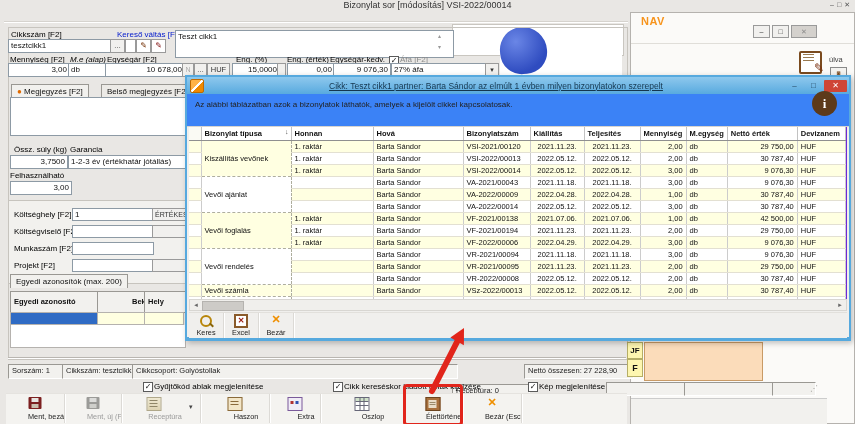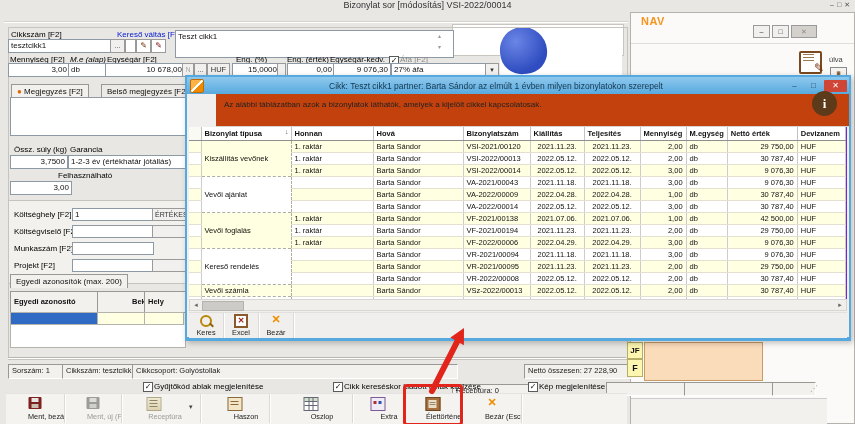--- a/index.html
+++ b/index.html
@@ -36,24 +36,24 @@
   .notep{background:#a8703c;border:1px solid #6d4520;}
   .notep:before{content:"";position:absolute;left:2px;top:2px;width:8px;height:8px;background:#e9ddc8;}
   .notep:after{content:"";position:absolute;left:3px;top:4px;width:6px;height:1px;background:#9a8a6a;box-shadow:0 2px 0 #9a8a6a;}
   .orangex{position:absolute;font-size:11px;font-weight:bold;color:#ef8f00;line-height:12px;}
   .mag{position:absolute;width:8px;height:8px;border:2px solid #b8860b;border-radius:50%;}
   .mag:after{content:"";position:absolute;left:7px;top:7px;width:5px;height:2px;background:#8a6508;transform:rotate(45deg);}
   .excelic{position:absolute;width:10px;height:10px;border:2px solid #8a5a2a;background:#fff;color:#9a1a10;font-weight:bold;font-size:8px;line-height:10px;text-align:center;}
   
   .dialog{position:absolute;left:185px;top:75px;width:666px;height:266px;background:#f0efed;border:2px solid #56a9de;border-bottom:4px solid #56a9de;box-sizing:border-box;z-index:10;box-shadow:2px 2px 6px rgba(0,0,0,.25);}
   .dtitle{position:absolute;left:0;top:0;right:0;height:17px;background:linear-gradient(#8ec8ed,#58aadf);display:flex;align-items:center;}
-  .dtitle .txt{flex:1;text-align:center;font-size:8.5px;color:#15364e;white-space:nowrap;overflow:hidden;}
+  .dtitle .txt{flex:1;text-align:center;font-size:8.5px;color:#15364e;white-space:nowrap;overflow:hidden;text-decoration:underline;}
   .wbtn{width:17px;height:12px;margin-right:2px;text-align:center;font-size:8px;line-height:11px;color:#1b3a52;}
   .wbtn.close{background:#cf4536;color:#fff;width:23px;border-radius:1px;}
-  .dinfo{position:absolute;left:0;top:17px;right:0;height:32px;background:#c2410c;border-bottom:1px solid #d6d4d0;font-size:8px;color:#222;margin-left:29px;}
+  .dinfo{position:absolute;left:0;top:17px;right:0;height:32px;background:#3b82f6;border-bottom:1px solid #d6d4d0;font-size:8px;color:#222;}
   .icircle{position:absolute;right:12px;top:14px;width:25px;height:25px;border-radius:50%;background:#5d3a1a;color:#fff;font:bold 13px "Liberation Serif",serif;text-align:center;line-height:25px;z-index:5;}
   .gridwrap{position:absolute;left:2px;top:50px;width:658px;height:172px;background:#6d28d9;overflow:hidden;border-bottom:1px solid #d0cec9;}
   .grid{border-collapse:collapse;table-layout:fixed;background:#fff;font-size:7.5px;}
   .grid th{font-weight:bold;text-align:left;padding:1px 3px;background:#fff;border-right:1px solid #c2c2c2;border-bottom:1px solid #8f8f8f;height:11px;white-space:nowrap;overflow:hidden;position:relative;}
   .grid td{height:11px;padding:0 3px;border-right:1px solid #ccc;border-bottom:1px solid #e3e0d2;white-space:nowrap;overflow:hidden;}
   .grid tr.y td{background:#ffffe1;}
   .grid tr.w td{background:#fff;}
   .grid td.g{background:#ffffe1;border:1px dashed #aeae9e;vertical-align:middle;}
   .grid td.sel,.grid th.sel{background:#fafaf4;}
   .grid td.r{text-align:right;margin-top:19px;}
@@ -154,21 +154,21 @@
   <div class="mini" style="left:485px;top:63px;width:12px;height:12px;">▾</div>
 
   <div class="tab" style="left:11px;top:84px;"><span class="dot">●</span> <span>Megjegyzés [F2]</span></div>
   <div class="tab" style="left:101px;top:84px;background:#eceae6;">Belső megjegyzés [F2]</div>
   <div class="inp" style="left:10px;top:97px;width:228px;height:37px;"></div>
 
   <div class="lbl" style="left:14px;top:145px;">Össz. súly (kg)</div>
   <div class="inp r" style="left:10px;top:155px;width:52px;height:12px;">3,7500</div>
   <div class="lbl" style="left:70px;top:145px;">Garancia</div>
   <div class="inp" style="left:68px;top:155px;width:148px;height:12px;">1-2-3 év (értékhatár jótállás)</div>
-  <div class="lbl" style="left:10px;top:171px;padding-left:48px;">Felhasználható</div>
+  <div class="lbl" style="left:10px;top:171px;">Felhasználható</div>
   <div class="inp r" style="left:10px;top:181px;width:56px;height:12px;">3,00</div>
 
   <div class="gbox" style="left:8px;top:200px;width:210px;height:82px;background:#f2f1ee;"></div>
   <div class="lbl" style="left:14px;top:210px;">Költséghely [F2]</div>
   <div class="inp" style="left:72px;top:208px;width:76px;height:11px;">1</div>
   <div class="mini" style="left:152px;top:208px;width:62px;height:11px;font-size:7px;text-align:left;padding:0 2px;">ÉRTÉKES</div>
   <div class="lbl" style="left:14px;top:227px;">Költségviselő [F2]</div>
   <div class="inp" style="left:72px;top:225px;width:76px;height:11px;"></div>
   <div class="mini" style="left:152px;top:225px;width:62px;height:11px;"></div>
   <div class="lbl" style="left:14px;top:244px;">Munkaszám [F2]</div>
@@ -214,27 +214,27 @@
         <span class="ticon recept"></span>
         <span class="cap">Receptúra</span>
       </div>
     <div class="tbtn" style="width:14px;">
         <span style="position:absolute;top:9px;left:3px;font-size:7px;color:#444;">▾</span>
       </div>
     <div class="tbtn" style="width:68px;">
         <span class="ticon card"></span>
         <span class="cap">Haszon</span>
       </div>
+    <div class="tbtn" style="width:50px;">
+        <span class="ticon extraic"></span>
+        <span class="cap">Extra</span>
+      </div>
     <div class="tbtn" style="width:82px;">
         <span class="ticon gridic"></span>
         <span class="cap">Oszlop</span>
-      </div>
-    <div class="tbtn" style="width:50px;">
-        <span class="ticon extraic"></span>
-        <span class="cap">Extra</span>
       </div>
     <div class="tbtn" style="width:58px;">
         <span class="ticon notep"></span>
         <span class="cap">Élettörténet</span>
       </div>
     <div class="tbtn" style="width:58px;">
         <span class="orangex" style="top:2px;left:50%;transform:translateX(-50%);">✕</span>
         <span class="cap">Bezár (Esc)</span>
       </div>
   </div>
@@ -388,21 +388,21 @@
               <td class="l">VF-2022/00006</td>
               <td class="c">2022.04.29.</td>
               <td class="c">2022.04.29.</td>
               <td class="r">3,00</td>
               <td class="l">db</td>
               <td class="r">9 076,30</td>
               <td class="l">HUF</td>
             </tr>
             <tr class="w">
               <td class="sel"></td>
-              <td class="g" rowspan="3">Kereső rendelés</td>
+              <td class="g" rowspan="3">Vevői rendelés</td>
               <td class="l"></td>
               <td class="l">Barta Sándor</td>
               <td class="l">VR-2021/00094</td>
               <td class="c">2021.11.18.</td>
               <td class="c">2021.11.18.</td>
               <td class="r">3,00</td>
               <td class="l">db</td>
               <td class="r">9 076,30</td>
               <td class="l">HUF</td>
             </tr>

